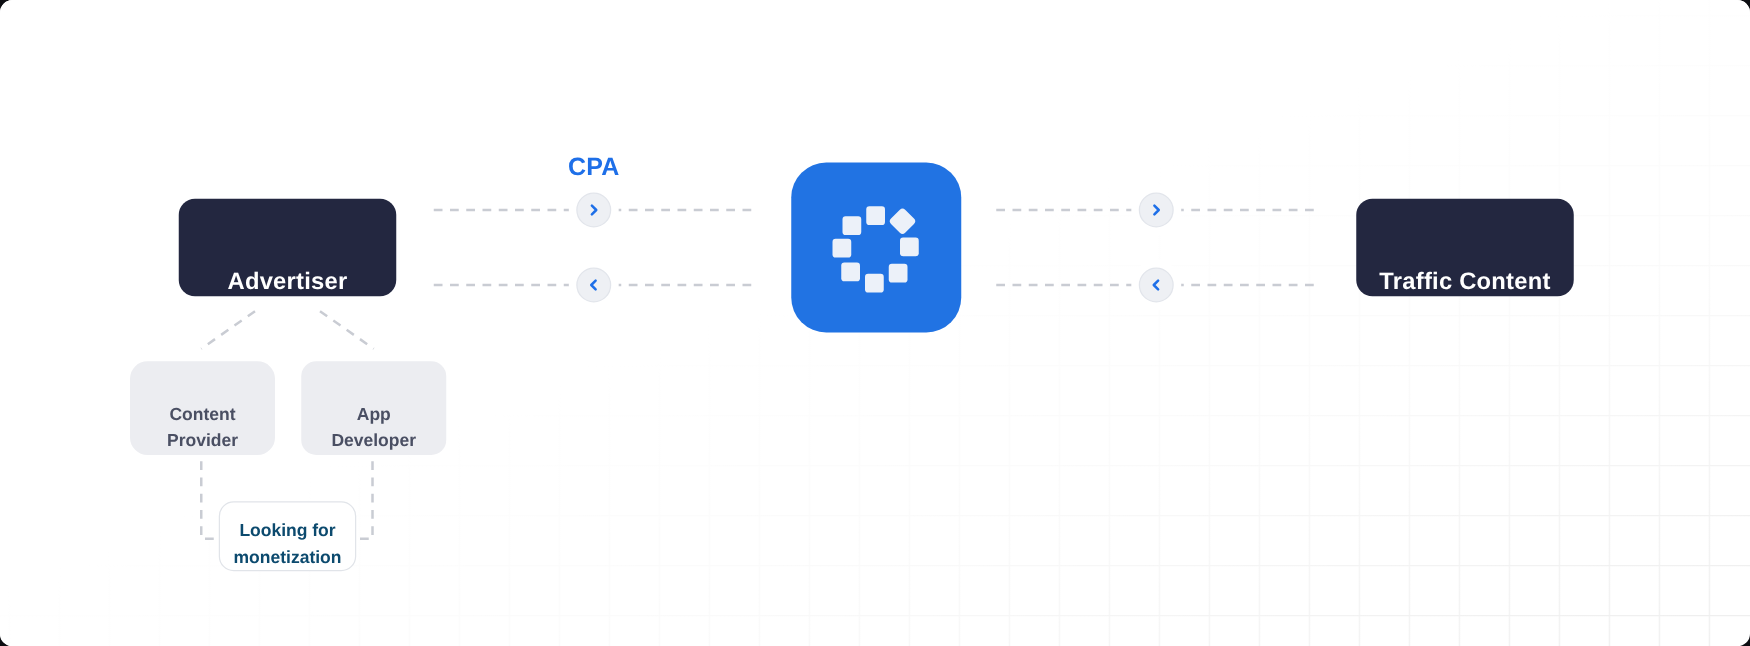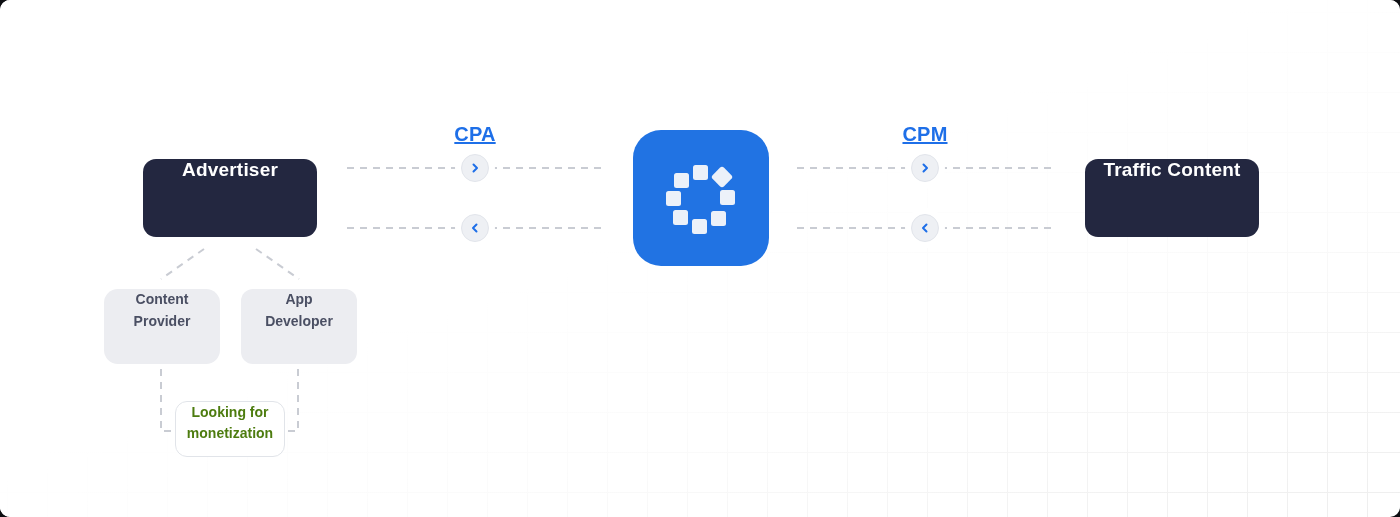--- a/index.html
+++ b/index.html
@@ -20,21 +20,21 @@
     left: 0; top: 0;
     width: 1400px; height: 517px;
     pointer-events: none;
   }
   .grid-bg { z-index: 0; }
   .connectors { z-index: 1; }
 
   .node {
     position: absolute;
     display: flex;
-    align-items: flex-start;
+    align-items: flex-end;
     justify-content: center;
     text-align: center;
     z-index: 2;
   }
 
   .node-dark {
     background: #232740;
     color: #ffffff;
     font-size: 19px;
     font-weight: bold;
@@ -52,39 +52,38 @@
     line-height: 1.55;
     border-radius: 14px;
     padding: 0 22px;
   }
   .content-provider { left: 104px; top: 289px; width: 116px; height: 75px; }
   .app-developer    { left: 241px; top: 289px; width: 116px; height: 75px; border-radius: 12px; }
 
   .node-outline {
     background: #ffffff;
     border: 1px solid #E1E4E9;
-    color: #4d7c0f;
+    color: #0c4a6e;
     font-size: 14px;
     font-weight: bold;
     line-height: 1.5;
     border-radius: 12px;
     padding: 0 10px;
   }
   .looking { left: 175px; top: 401px; width: 110px; height: 56px; }
 
   .flow-label {
     position: absolute;
     width: 200px;
     text-align: center;
     color: #1E6FE8;
     font-size: 20px;
     font-weight: bold;
     letter-spacing: 0.2px;
     z-index: 2;
-    text-decoration: underline;
   }
   .lbl-cpa        { left: 375px; top: 123px; }
   .lbl-conversion { left: 375px; top: 251px; }
   .lbl-cpm        { left: 825px; top: 123px; }
   .lbl-traffic    { left: 825px; top: 251px; }
 
   .chevron-badge {
     position: absolute;
     width: 28px; height: 28px;
     border-radius: 50%;
@@ -177,21 +176,20 @@
     <span class="logo-sq sq-diamond"></span>
     <span class="logo-sq sq-right"></span>
     <span class="logo-sq sq-bottom-right"></span>
     <span class="logo-sq sq-bottom"></span>
     <span class="logo-sq sq-bottom-left"></span>
     <span class="logo-sq sq-left"></span>
     <span class="logo-sq sq-top-left"></span>
   </div>
 
   <div class="flow-label lbl-cpa">CPA</div>
-  <div class="flow-label lbl-cpm">CPM</div>
 
   <div class="chevron-badge cb-1">
     <svg width="12" height="12">
       <path d="M4.5 2.5 L8 6 L4.5 9.5" stroke="#1E6FE8" stroke-width="2" fill="none" stroke-linecap="round" stroke-linejoin="round"></path>
     </svg>
   </div>
   <div class="chevron-badge cb-2">
     <svg width="12" height="12">
       <path d="M7.5 2.5 L4 6 L7.5 9.5" stroke="#1E6FE8" stroke-width="2" fill="none" stroke-linecap="round" stroke-linejoin="round"></path>
     </svg>

